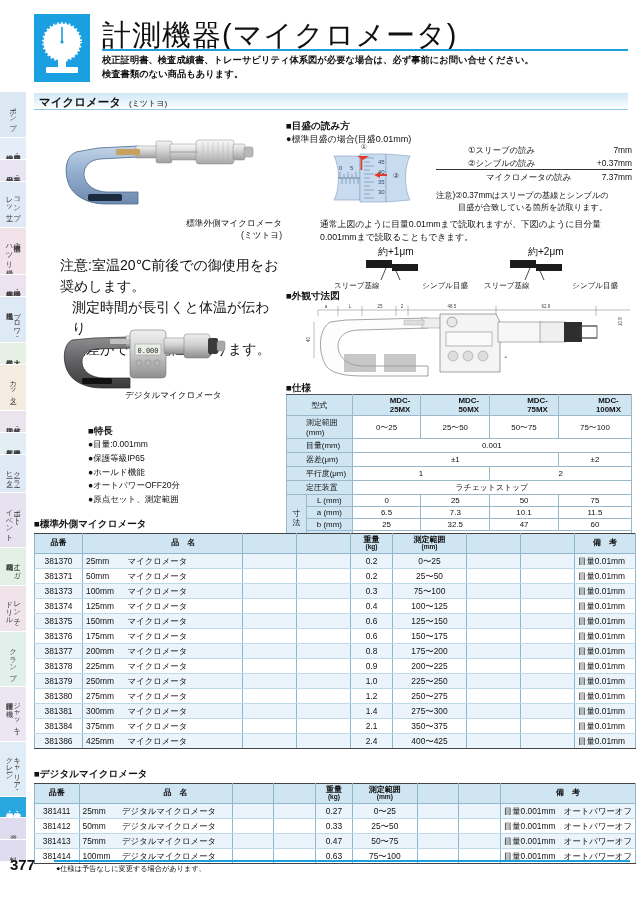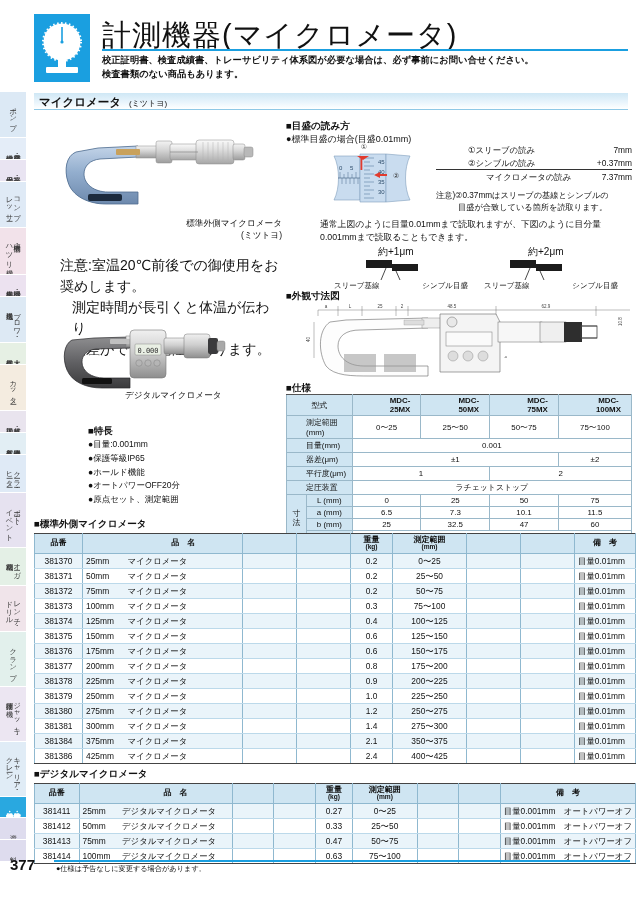--- a/index.html
+++ b/index.html
@@ -585,32 +585,20 @@
             <td class="c-name nb-left">マイクロメータ</td>
             <td class="c-blank1"></td>
             <td class="c-blank2"></td>
             <td class="c-w">0.2</td>
             <td class="c-range">25〜50</td>
             <td class="c-blank3"></td>
             <td class="c-blank4"></td>
             <td class="c-remark">目量0.01mm</td>
           </tr>
           <tr>
-            <td class="c-code">381372</td>
-            <td class="c-size nb-right">75mm</td>
-            <td class="c-name nb-left">マイクロメータ</td>
-            <td class="c-blank1"></td>
-            <td class="c-blank2"></td>
-            <td class="c-w">0.2</td>
-            <td class="c-range">50〜75</td>
-            <td class="c-blank3"></td>
-            <td class="c-blank4"></td>
-            <td class="c-remark">目量0.01mm</td>
-          </tr>
-          <tr>
             <td class="c-code">381373</td>
             <td class="c-size nb-right">100mm</td>
             <td class="c-name nb-left">マイクロメータ</td>
             <td class="c-blank1"></td>
             <td class="c-blank2"></td>
             <td class="c-w">0.3</td>
             <td class="c-range">75〜100</td>
             <td class="c-blank3"></td>
             <td class="c-blank4"></td>
             <td class="c-remark">目量0.01mm</td>

